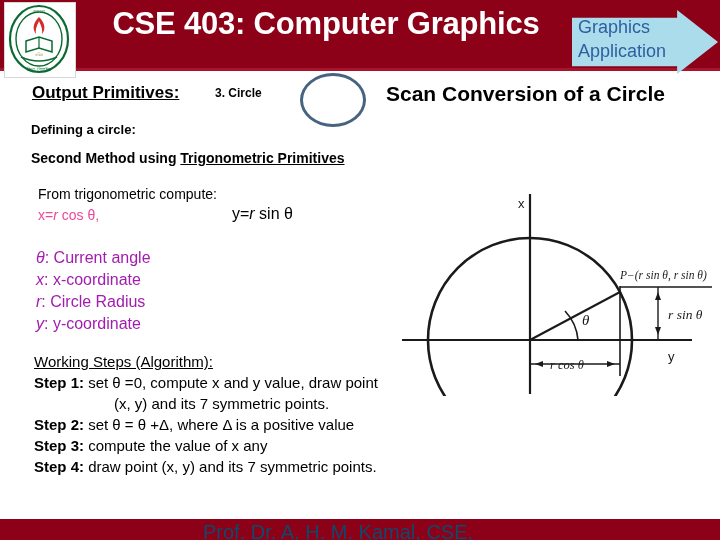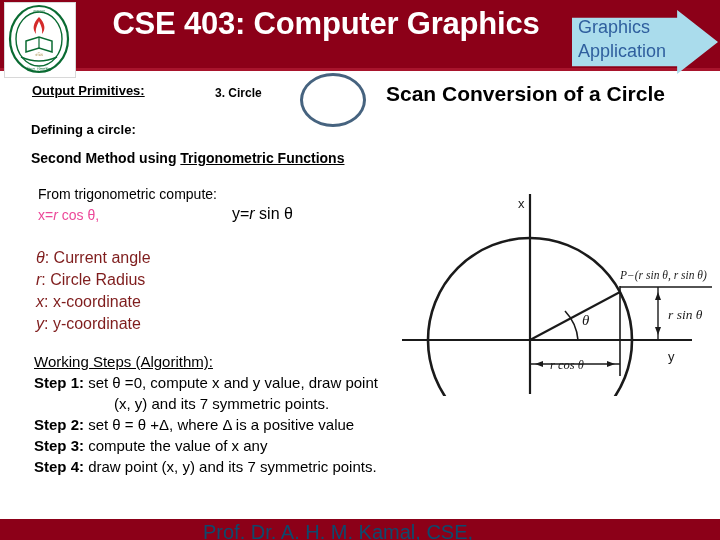--- a/index.html
+++ b/index.html
@@ -73,21 +73,21 @@
     font-weight: normal;
     white-space: nowrap;
   }
   #badge-line-1 { top: 7px; }
   #badge-line-2 { top: 31px; }
 
   
   #output-primitives {
     position: absolute;
     left: 32px; top: 83px;
-    font-size: 13px;
+    font-size: 17px;
     font-weight: bold;
     color: #000000;
     text-decoration: underline;
     white-space: nowrap;
   }
   #topic-number {
     position: absolute;
     left: 215px; top: 86px;
     font-size: 12px;
     font-weight: bold;
@@ -152,21 +152,21 @@
     color: #000000;
     white-space: nowrap;
   }
   .ital { font-style: italic; }
 
   
   #legend {
     position: absolute;
     left: 36px; top: 247px;
     font-size: 16px;
-    color: #7f1d1d;
+    color: #a21caf;
     line-height: 22px;
   }
   .legend-line { white-space: nowrap; }
 
   
   #algo-title {
     position: absolute;
     left: 34px; top: 353px;
     font-size: 15px;
     color: #000000;
@@ -246,30 +246,30 @@
     <div class="badge-line" id="badge-line-1" style="color: rgb(47, 95, 158);">Graphics</div>
     <div class="badge-line" id="badge-line-2" style="color: rgb(47, 95, 158);">Application</div>
   </div>
 
   <div id="output-primitives">Output Primitives:</div>
   <div id="topic-number">3. Circle</div>
   <div id="circle-glyph" style="border-color: rgb(70, 99, 127);"></div>
   <div id="scan-heading">Scan Conversion of a Circle</div>
 
   <div id="defining-heading">Defining a circle:</div>
-  <div id="second-method"><span>Second Method using </span><u>Trigonometric Functions</u></div>
+  <div id="second-method"><span>Second Method using </span><u>Trigonometric Primitives</u></div>
 
   <div id="formula-intro">From trigonometric compute:</div>
   <div id="formula-x"><span>x=</span><span class="ital">r</span><span> cos θ,</span></div>
   <div id="formula-y"><span>y=</span><span class="ital">r</span><span> sin θ</span></div>
 
   <div id="legend">
     <div class="legend-line"><span class="ital">θ</span><span>: Current angle</span></div>
+    <div class="legend-line"><span class="ital">x</span><span>: x-coordinate</span></div>
     <div class="legend-line"><span class="ital">r</span><span>: Circle Radius</span></div>
-    <div class="legend-line"><span class="ital">x</span><span>: x-coordinate</span></div>
     <div class="legend-line"><span class="ital">y</span><span>: y-coordinate</span></div>
   </div>
 
   <div id="algo-title">Working Steps (Algorithm):</div>
   <div id="algo-body">
     <div class="algo-line"><b>Step 1:</b><span> set θ =0, compute x and y value, draw point</span></div>
     <div class="algo-line algo-indent"><span>(x, y) and its 7 symmetric points.</span></div>
     <div class="algo-line"><b>Step 2:</b><span> set θ = θ +Δ, where Δ is a positive value</span></div>
     <div class="algo-line"><b>Step 3:</b><span> compute the value of x any</span></div>
     <div class="algo-line"><b>Step 4:</b><span> draw point (x, y) and its 7 symmetric points.</span></div>

